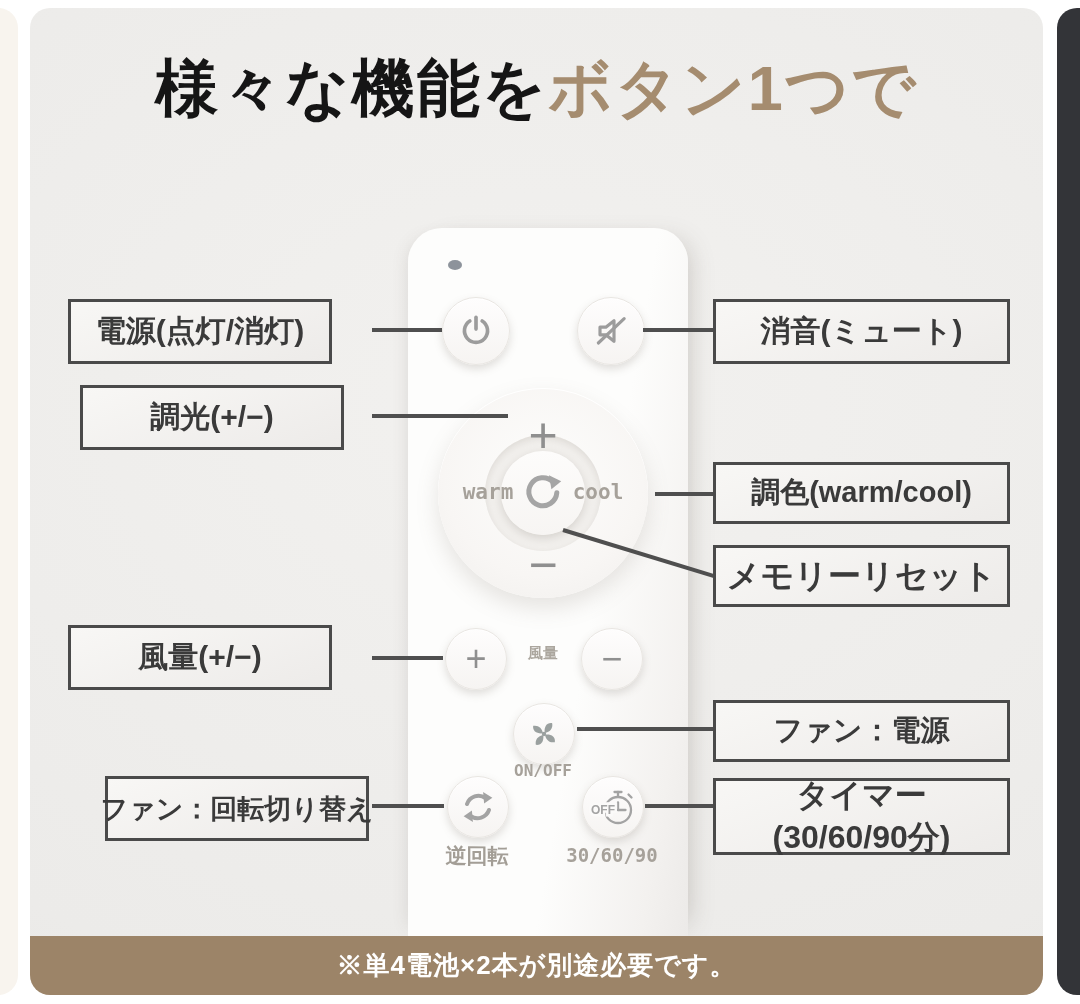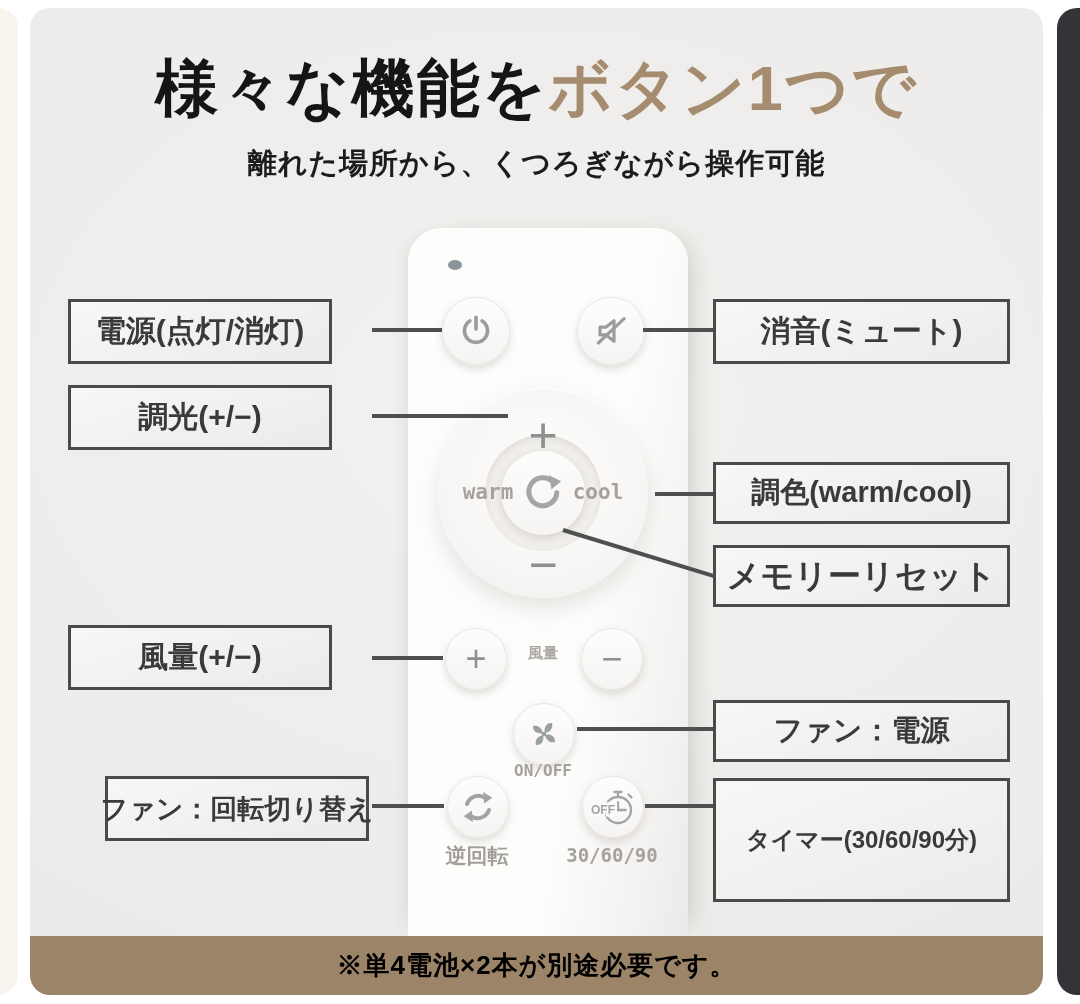--- a/index.html
+++ b/index.html
@@ -43,36 +43,35 @@
   .jp-soft{color:#a39e96;font-weight:700;}
   
   .callout{position:absolute;z-index:3;display:flex;align-items:center;justify-content:center;
     background:linear-gradient(160deg,#f8f7f5,#edebE9);
     border:3px solid var(--box_border,#4a4a4a);color:#3a3a3a;font-weight:700;
     box-sizing:border-box;white-space:nowrap;}
   .co-left{left:38px;width:264px;}
   .co-right{left:683px;width:297px;}
   .cline{position:absolute;height:4px;background:var(--connector,#4f4f4f);z-index:2;}
   .footer{position:absolute;left:0;right:0;bottom:0;height:59px;background:var(--footer_bg,#9c8468);
-    color:#000000;font-size:26px;font-weight:700;letter-spacing:1px;
+    color:#ffffff;font-size:26px;font-weight:700;letter-spacing:1px;
     display:flex;align-items:center;justify-content:center;z-index:4;}
   svg{display:block;}
 </style>
 </head>
 <body>
 
 <div class="prev-card"></div>
 <div class="next-card"></div>
 
 <div class="card">
 
   <div class="title">
     <span>様々な機能を</span><span class="accent">ボタン1つで</span>
   </div>
-  <div class="subtitle">離れた場所から、くつろぎながら操作可能</div>
 
   <div class="remote">
     <div class="led"></div>
 
     <div class="btn btn-66" style="left:34px;top:69px;">
       <span>
         <svg width="38" height="38" viewBox="0 0 24 24" fill="none" stroke="#9c9c9c" stroke-width="2.3" stroke-linecap="round">
           <path d="M12 3.4v7.4"></path>
             <path d="M8.1 5.7a7.3 7.3 0 1 0 7.8 0"></path>
         </svg>
@@ -163,27 +162,27 @@
   <div class="cline" style="left:613px;top:320px;width:70px;"></div>
   <div class="cline" style="left:342px;top:406px;width:136px;"></div>
   <div class="cline" style="left:625px;top:484px;width:58px;"></div>
   <div class="cline" style="left:533px;top:520px;width:158px;transform:rotate(17deg);transform-origin:left center;"></div>
   <div class="cline" style="left:342px;top:648px;width:71px;"></div>
   <div class="cline" style="left:547px;top:719px;width:136px;"></div>
   <div class="cline" style="left:342px;top:796px;width:72px;"></div>
   <div class="cline" style="left:615px;top:796px;width:68px;"></div>
 
   <div class="callout co-left" style="top:291px;height:65px;font-size:30px;">電源(点灯/消灯)</div>
-  <div class="callout co-left" style="top:377px;height:65px;font-size:30px;">調光(+/−)</div>
+  <div class="callout co-left" style="top:377px;height:65px;font-size:30px;margin-left:12px;">調光(+/−)</div>
   <div class="callout co-left" style="top:617px;height:65px;font-size:30px;">風量(+/−)</div>
   <div class="callout co-left" style="top:768px;height:65px;font-size:27px;margin-left:37px;">ファン：回転切り替え</div>
 
   <div class="callout co-right" style="top:291px;height:65px;font-size:30px;">消音(ミュート)</div>
   <div class="callout co-right" style="top:454px;height:62px;font-size:29px;">調色(warm/cool)</div>
   <div class="callout co-right" style="top:537px;height:62px;font-size:33px;">メモリーリセット</div>
   <div class="callout co-right" style="top:692px;height:62px;font-size:29px;">ファン：電源</div>
-  <div class="callout co-right" style="top:770px;height:124px;font-size:24px;flex-direction:row;line-height:1.3;">
+  <div class="callout co-right" style="top:770px;height:77px;font-size:32px;flex-direction:column;line-height:1.3;">
     <span>タイマー</span>
     <span>(30/60/90分)</span>
   </div>
 
   <div class="footer">※単4電池×2本が別途必要です。</div>
 </div>
 
 </body></html>

